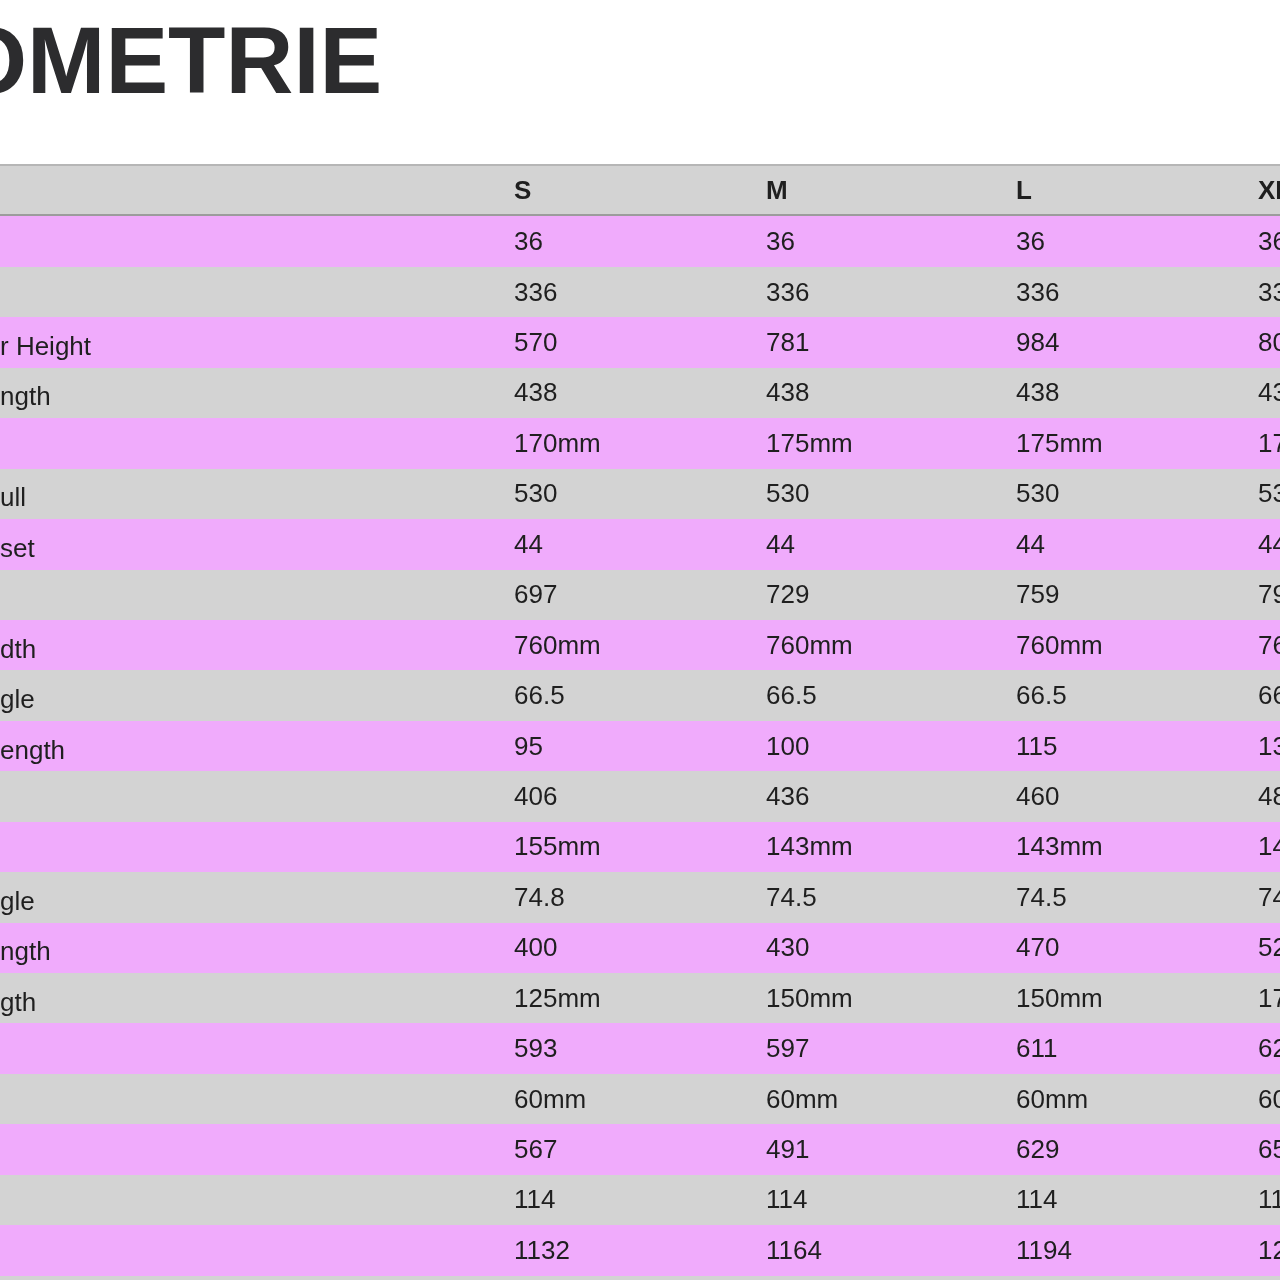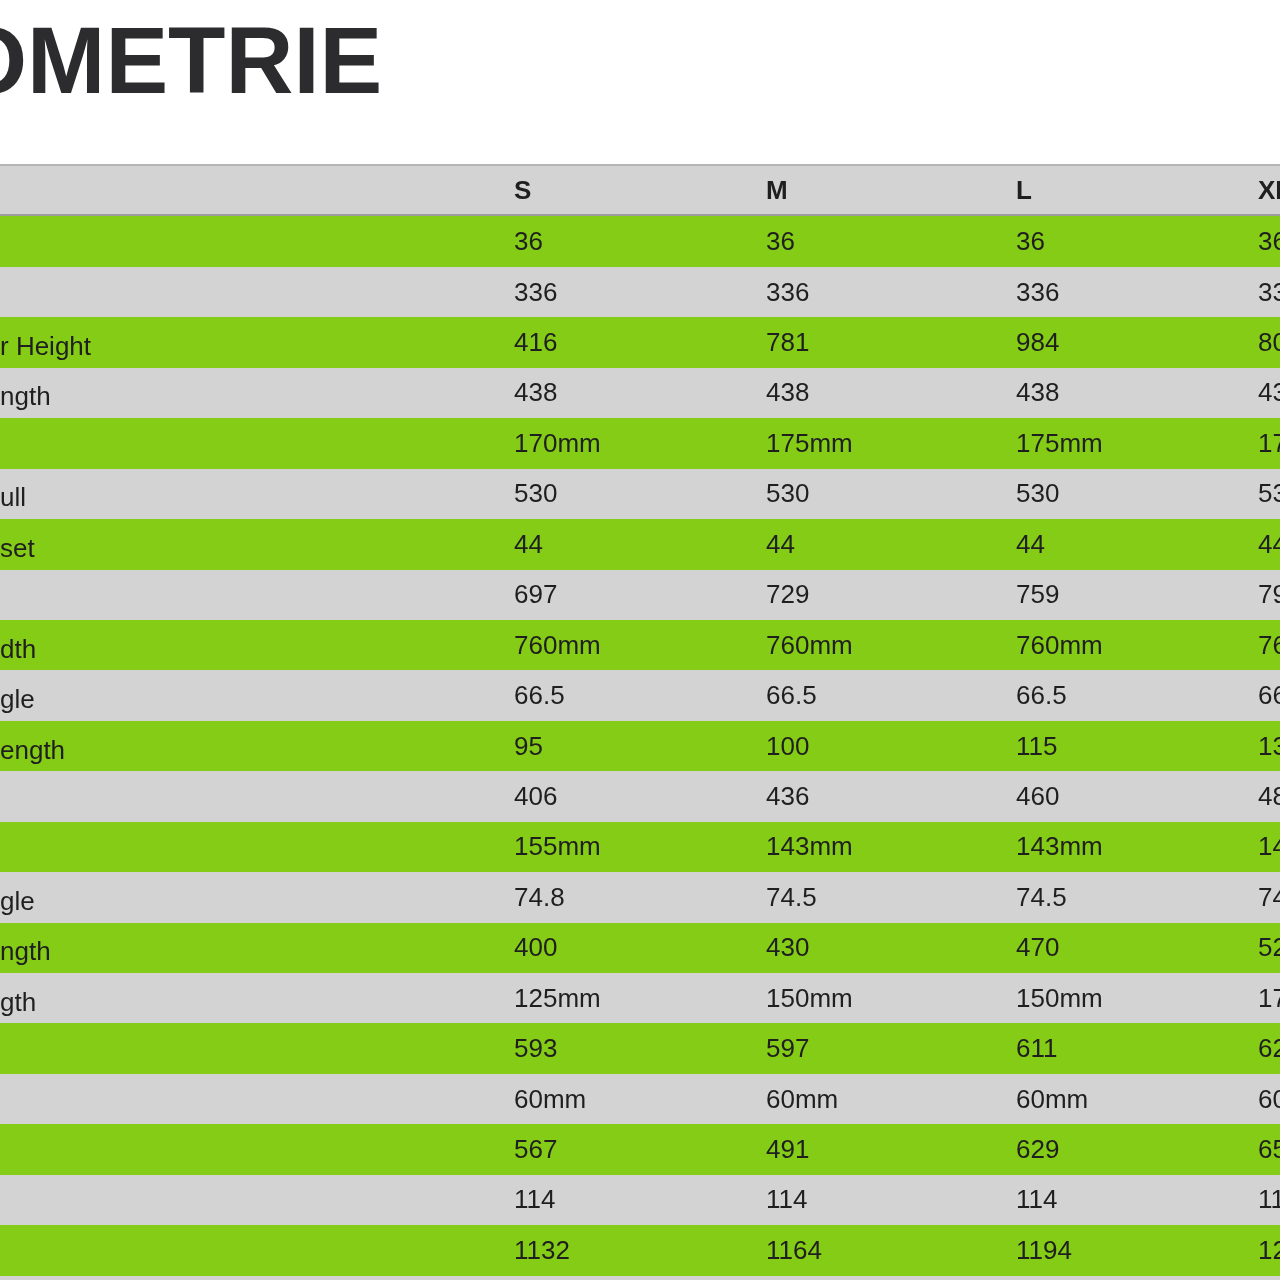--- a/index.html
+++ b/index.html
@@ -31,21 +31,21 @@
   .geo-table {
     position: absolute;
     top: 164px;
     left: 0;
     width: 1280px;
   }
 
   .row {
     position: relative;
     height: 50.45px;
-    background: #84cc16;
+    background: #f0abfc;
   }
   .row.alt { background: var(--alt); }
 
   .row.header {
     background: var(--alt);
     box-sizing: border-box;
     height: 52.45px;
     border-top: 2px solid #b6b6b6;
     border-bottom: 2px solid #9c9c9c;
   }
@@ -97,21 +97,21 @@
   </div>
       <div class="row alt">
     <div class="cell c-label val-label"></div>
     <div class="cell c-s  val">336</div>
     <div class="cell c-m  val">336</div>
     <div class="cell c-l  val">336</div>
     <div class="cell c-xl val">33</div>
   </div>
       <div class="row">
     <div class="cell c-label val-label">r Height</div>
-    <div class="cell c-s  val">416</div>
+    <div class="cell c-s  val">570</div>
     <div class="cell c-m  val">781</div>
     <div class="cell c-l  val">984</div>
     <div class="cell c-xl val">80</div>
   </div>
       <div class="row alt">
     <div class="cell c-label val-label">ngth</div>
     <div class="cell c-s  val">438</div>
     <div class="cell c-m  val">438</div>
     <div class="cell c-l  val">438</div>
     <div class="cell c-xl val">43</div>

